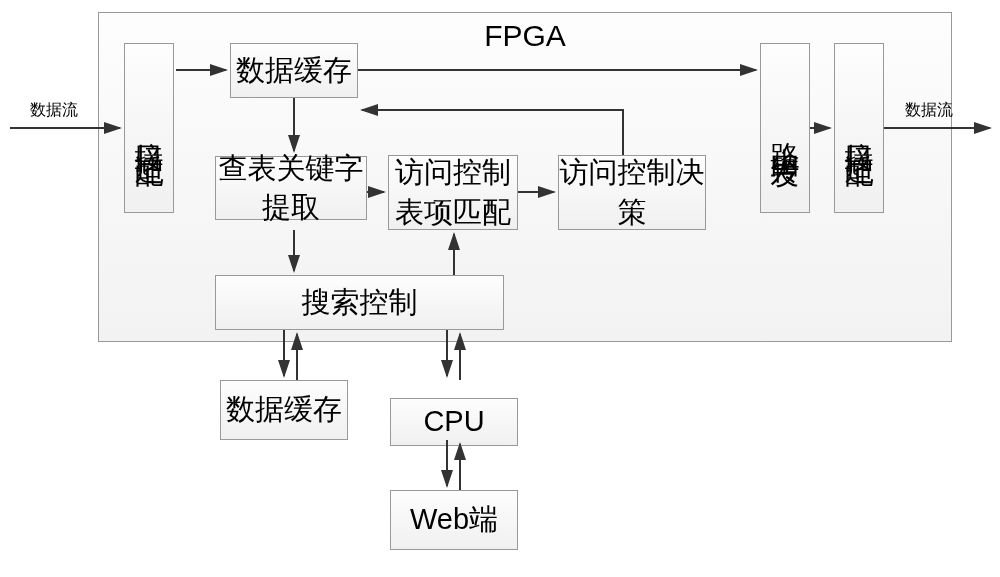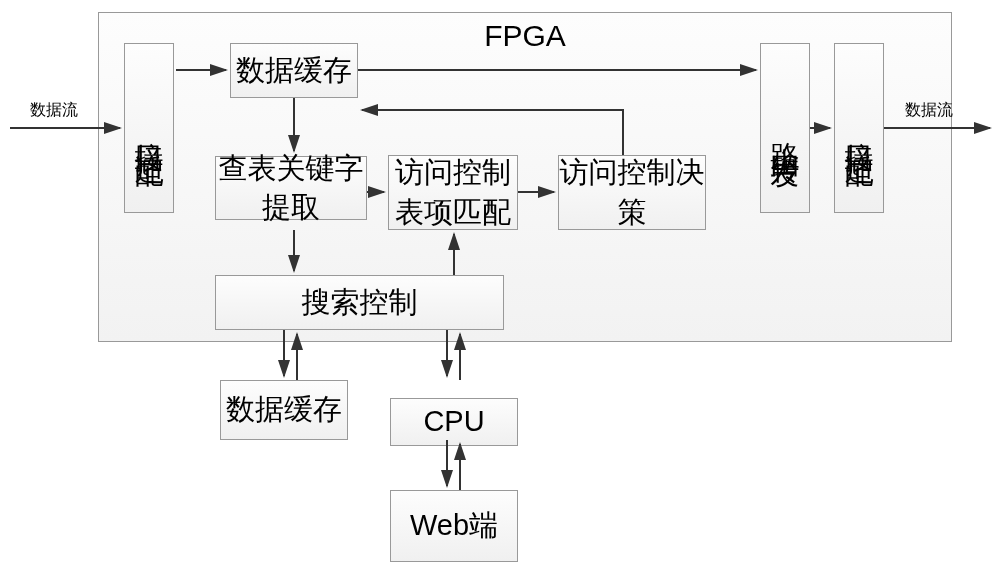--- a/index.html
+++ b/index.html
@@ -76,21 +76,21 @@
 <div class="box" style="left:215px; top:275px; width:289px; height:55px;">搜索控制</div>
 
 <div class="box vbox" style="left:760px; top:43px; width:50px; height:170px;">路由转发</div>
 
 <div class="box vbox" style="left:834px; top:43px; width:50px; height:170px;">接口适配</div>
 
 <div class="box" style="left:220px; top:380px; width:128px; height:60px;">数据缓存</div>
 
 <div class="box" style="left:390px; top:398px; width:128px; height:48px;">CPU</div>
 
-<div class="box" style="left:390px; top:490px; width:128px; height:72px;">Web端</div>
+<div class="box" style="left:390px; top:490px; width:128px; height:60px;">Web端</div>
 
 <div class="label" style="left:30px; top:100px;">数据流</div>
 
 <div class="label" style="left:905px; top:100px;">数据流</div>
 
 <svg class="arrows">
   <defs>
     <marker id="ah" markerWidth="10" markerHeight="10" refX="8" refY="3" orient="auto" markerUnits="strokeWidth">
       <path d="M0,0 L0,6 L9,3 z" fill="#333"></path>
     </marker>

